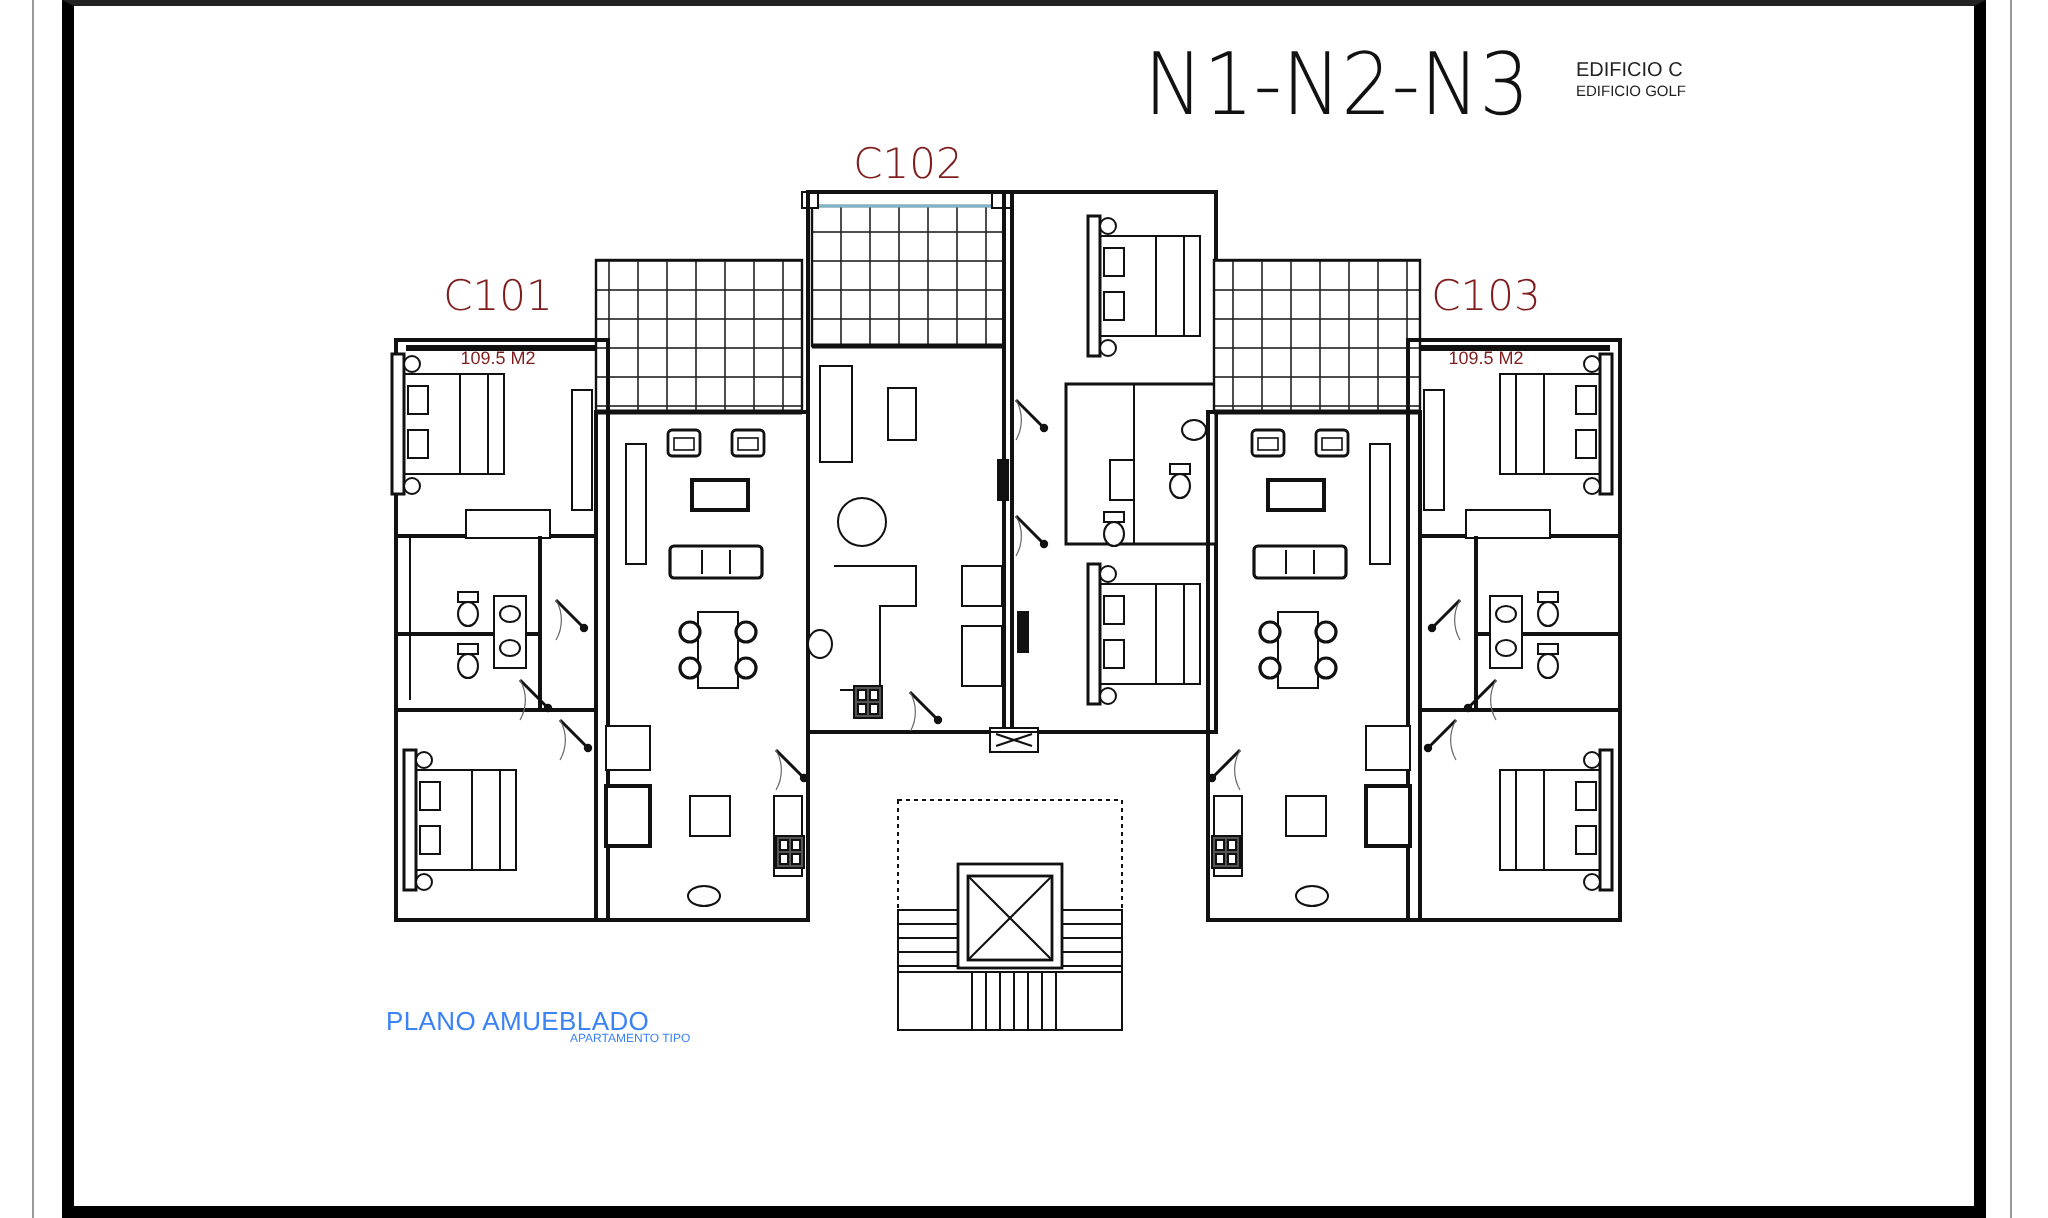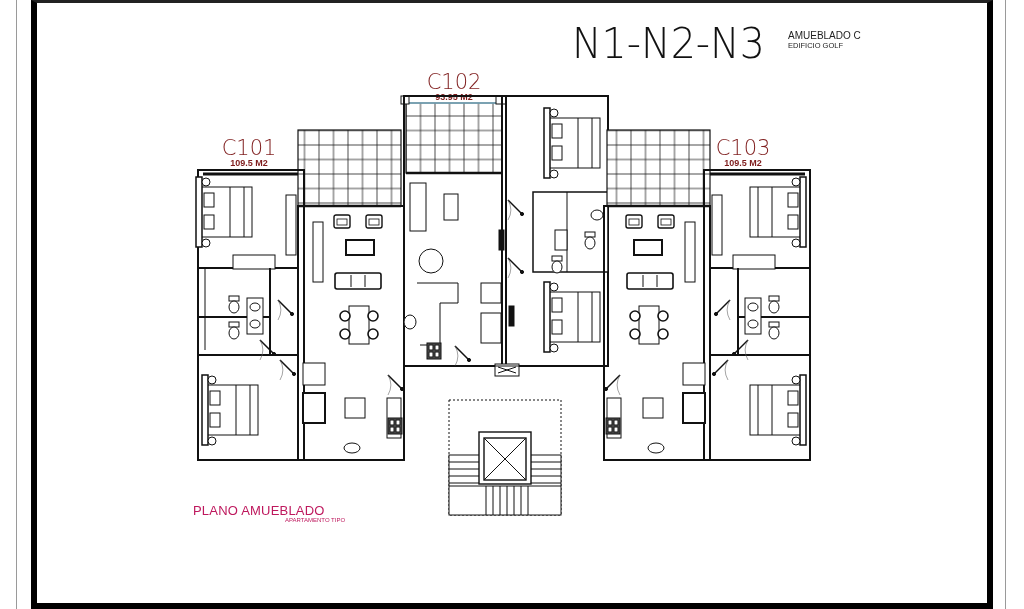--- a/index.html
+++ b/index.html
@@ -4,35 +4,35 @@
 <style>
   html, body { margin:0; padding:0; background:#ffffff; }
   body { width:1024px; height:609px; position:relative; overflow:hidden; font-family:"Liberation Sans", sans-serif; }
   .outer-line { position:absolute; left:16px; top:0; width:990px; height:609px; border-left:1px solid #9a9a9a; border-right:1px solid #9a9a9a; box-sizing:border-box; }
   .frame { position:absolute; left:31px; top:0; width:962px; height:609px; border-left:6px solid #000; border-right:6px solid #000; border-bottom:6px solid #000; border-top:3px solid #222; box-sizing:border-box; }
   .title { position:absolute; left:572px; top:22px; font-size:43px; letter-spacing:0px; color:#111; font-family:"DejaVu Sans", sans-serif; font-weight:300; line-height:1; transform:scaleX(0.92); transform-origin:left top; }
   .subtitle { position:absolute; left:788px; top:30px; font-size:10px; color:#222; line-height:1.15; }
   .subtitle .l2 { font-size:7.5px; }
   .unit-label { position:absolute; text-align:center; color:#7f1d1d; line-height:1; }
   .unit-label .code { font-size:21px; font-family:"DejaVu Sans", sans-serif; font-weight:300; }
-  .unit-label .area { font-size:9px; font-weight:bold; margin-top:0px; }
-  .plan-caption { position:absolute; left:193px; top:503px; color:#be185d; }
+  .unit-label .area { font-size:9px; font-weight:normal; margin-top:16px; }
+  .plan-caption { position:absolute; left:193px; top:503px; color:#3b82f6; }
   .plan-caption .main { font-size:13px; letter-spacing:0.2px; }
   .plan-caption .sub { font-size:6px; position:absolute; left:92px; top:14px; white-space:nowrap; }
   svg.plan { position:absolute; left:0; top:0; }
 </style>
 </head>
 <body>
 
 <div class="outer-line"></div>
 <div class="frame"></div>
 
 <div class="title">N1-N2-N3</div>
 <div class="subtitle">
-  <div>AMUEBLADO C</div>
+  <div>EDIFICIO C</div>
   <div class="l2">EDIFICIO GOLF</div>
 </div>
 
 <div class="unit-label" style="left:218px; top:138px; width:62px;">
   <div class="code">C101</div>
   <div class="area">109.5 M2</div>
 </div>
 <div class="unit-label" style="left:423px; top:72px; width:62px;">
   <div class="code">C102</div>
   <div class="area">93.95 M2</div>

